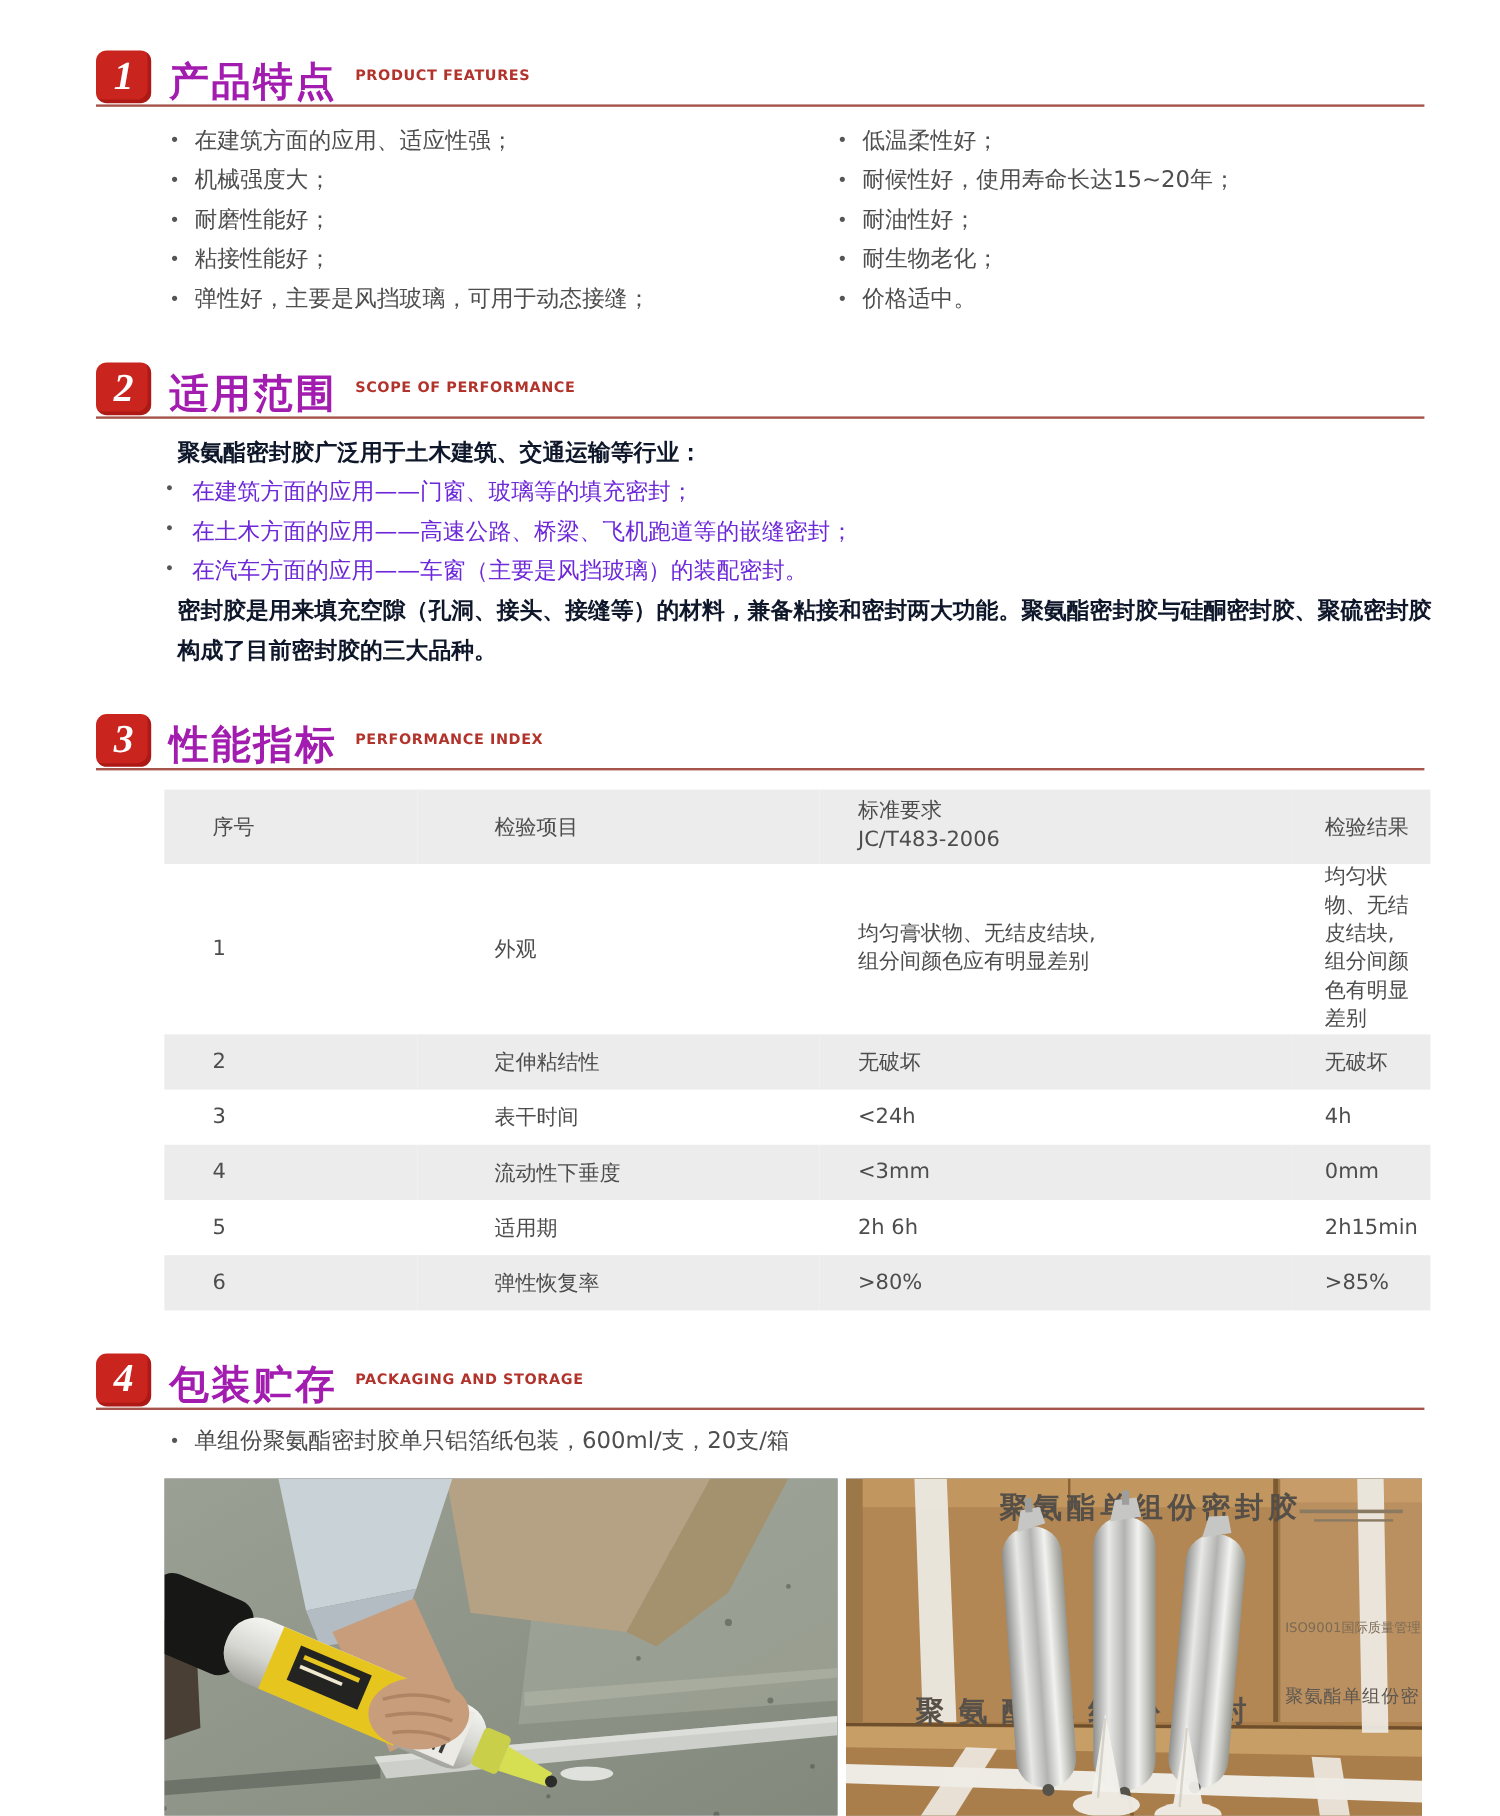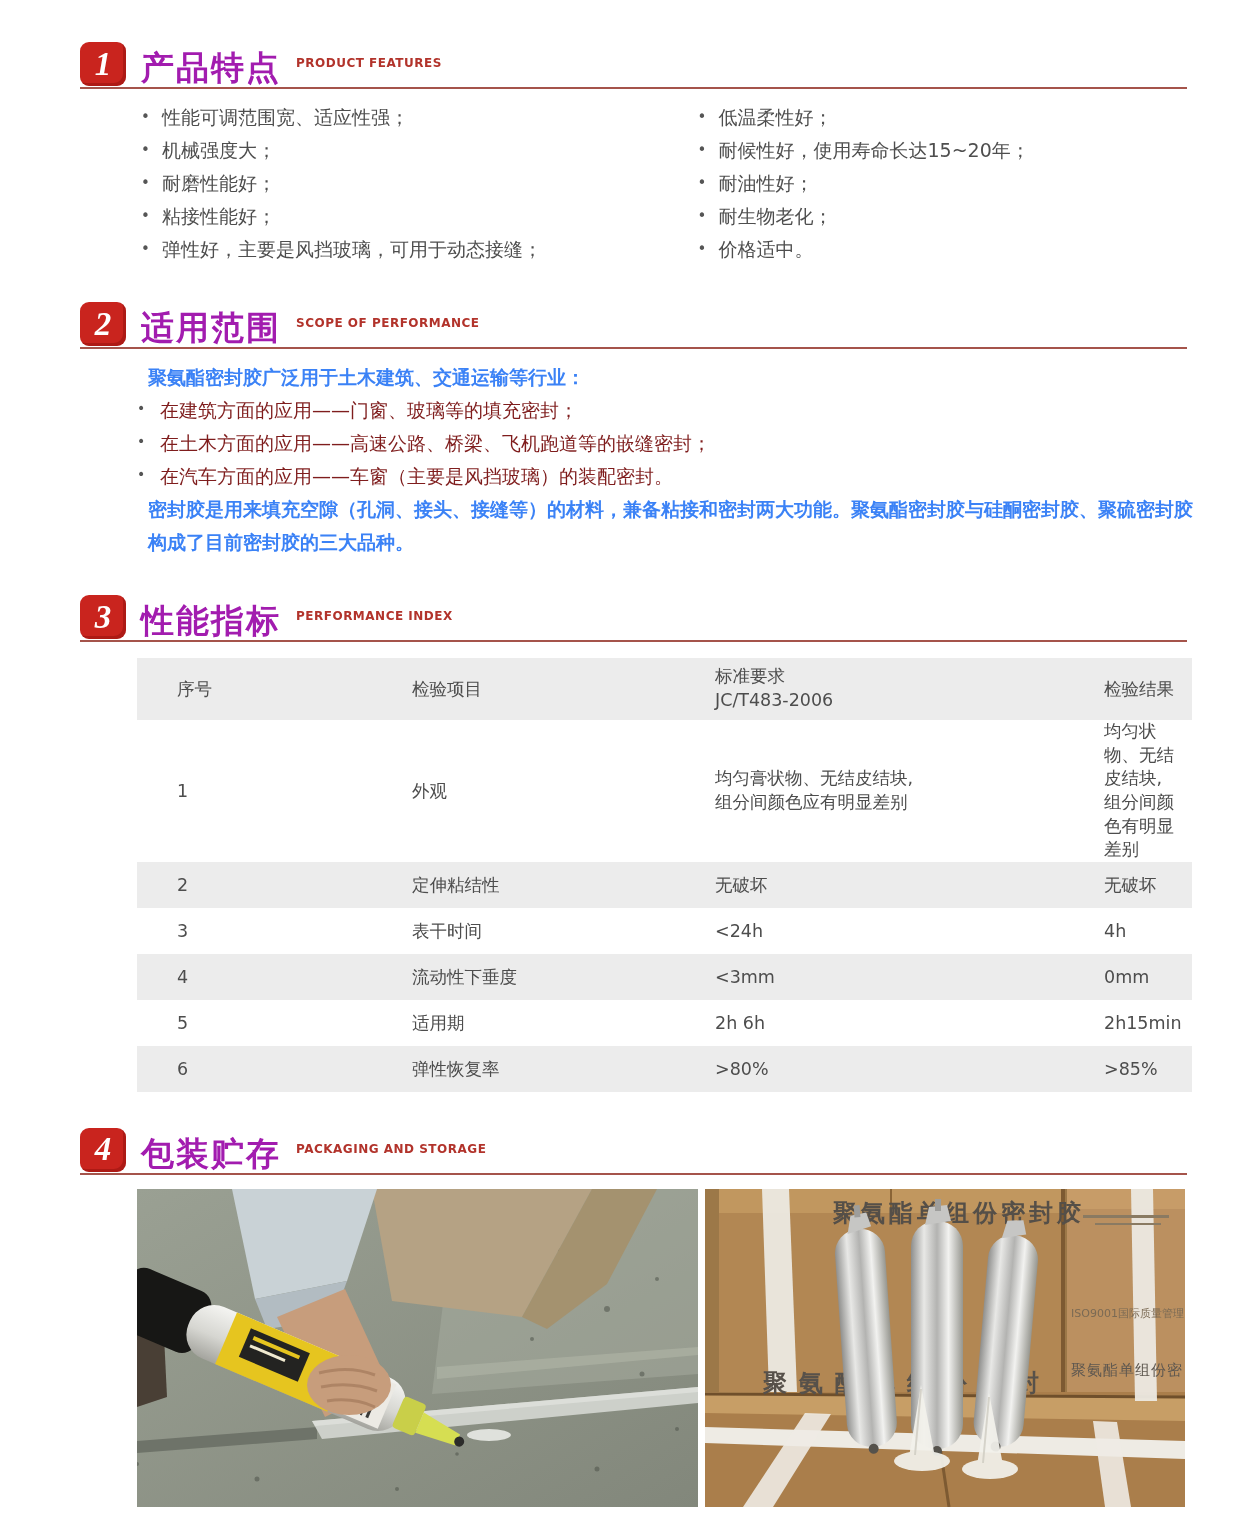--- a/index.html
+++ b/index.html
@@ -23,23 +23,23 @@
   .sec-sub{color:#b2332b;font-size:12px;font-weight:bold;letter-spacing:.5px;padding-bottom:16px;}
   .sec{margin-top:36px;}
   .sec.first{margin-top:0;}
   
   .features{display:flex;margin:12px 0 0 57px;}
   .feat-col{list-style:none;margin:0;padding:0;width:558px;}
   .feat-col li{position:relative;padding-left:25px;font-size:19px;line-height:33px;color:#4e4e4e;}
   .feat-col li::before{content:"•";position:absolute;left:4px;top:0;color:#555;font-size:15px;}
   
   .scope{margin:12px 0 0 57px;width:1070px;font-size:19px;line-height:33px;}
-  .scope-lead,.scope-note{font-weight:bold;color:#3b82f6;margin:0 0 0 11px;}
+  .scope-lead,.scope-note{font-weight:bold;color:#0f172a;margin:0 0 0 11px;}
   .scope ul{list-style:none;margin:0;padding:0;}
-  .scope li{position:relative;padding-left:23px;color:#7f1d1d;}
+  .scope li{position:relative;padding-left:23px;color:#6d28d9;}
   .scope li::before{content:"•";position:absolute;left:0;top:-2px;color:#555;font-size:14px;}
   
   .ptable{border-collapse:collapse;margin:16px 0 0 57px;width:1055px;font-size:17.5px;color:#4d4d4d;table-layout:fixed;}
   .ptable th,.ptable td{font-weight:normal;text-align:left;vertical-align:middle;padding-top:0;padding-bottom:0;}
   .ptable .c1{width:170px;padding-left:40px;}
   .ptable .c2{width:270px;padding-left:64px;}
   .ptable .c3{width:360px;padding-left:32px;}
   .ptable .c4{padding-left:28px;}
   .hrow th{height:62px;background:#ececec;}
   .hrow .hl{display:block;line-height:1.35;}
@@ -63,21 +63,21 @@
   <section class="sec first">
     <header class="sec-head">
       <div class="badge">
         <span>1</span>
       </div>
       <h2 class="sec-title">产品特点</h2>
       <span class="sec-sub">PRODUCT FEATURES</span>
     </header>
     <div class="features">
       <ul class="feat-col">
-        <li>性能可调范围宽、适应性强；</li>
+        <li>在建筑方面的应用、适应性强；</li>
         <li>机械强度大；</li>
         <li>耐磨性能好；</li>
         <li>粘接性能好；</li>
         <li>弹性好，主要是风挡玻璃，可用于动态接缝；</li>
       </ul>
       <ul class="feat-col">
         <li>低温柔性好；</li>
         <li>耐候性好，使用寿命长达15~20年；</li>
         <li>耐油性好；</li>
         <li>耐生物老化；</li>
@@ -169,20 +169,21 @@
   </section>
 
   <section class="sec">
     <header class="sec-head">
       <div class="badge">
         <span>4</span>
       </div>
       <h2 class="sec-title">包装贮存</h2>
       <span class="sec-sub">PACKAGING AND STORAGE</span>
     </header>
+    <p class="pack-line">单组份聚氨酯密封胶单只铝箔纸包装，600ml/支，20支/箱</p>
 
     <div class="photos">
 
       <div class="photo left">
         <svg width="561" height="318" viewBox="0 0 561 318" xmlns="http://www.w3.org/2000/svg">
           <defs>
             <linearGradient id="conc" x1="0" y1="0" x2="1" y2="1">
               <stop offset="0" stop-color="#9aa093"></stop>
                 <stop offset="1" stop-color="#82877b"></stop>
             </linearGradient>

